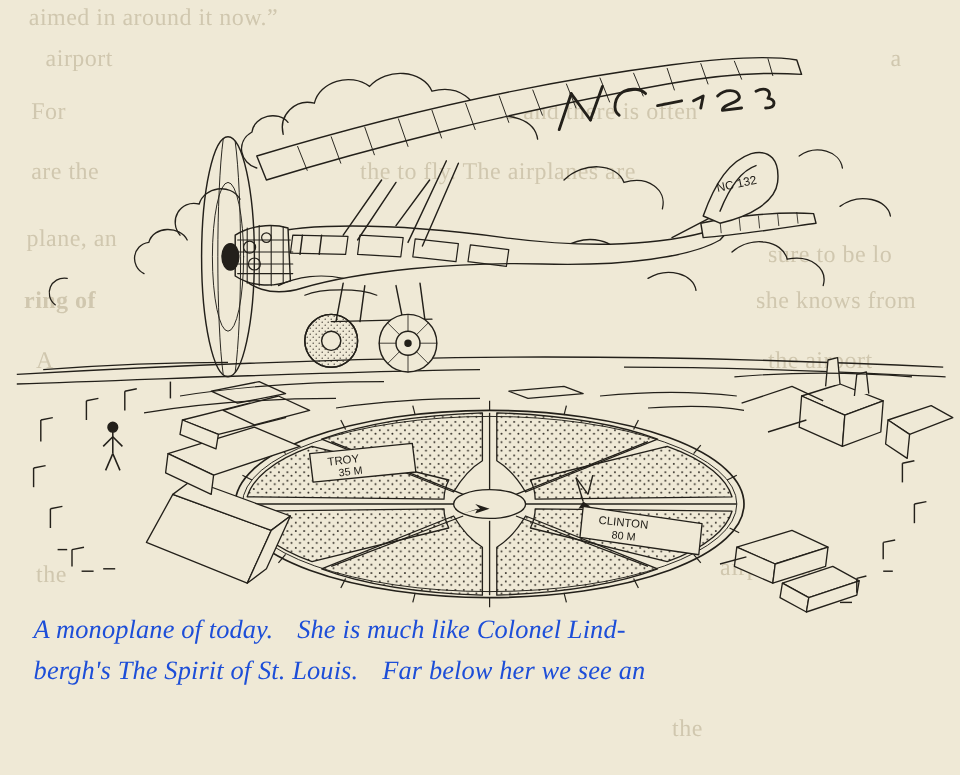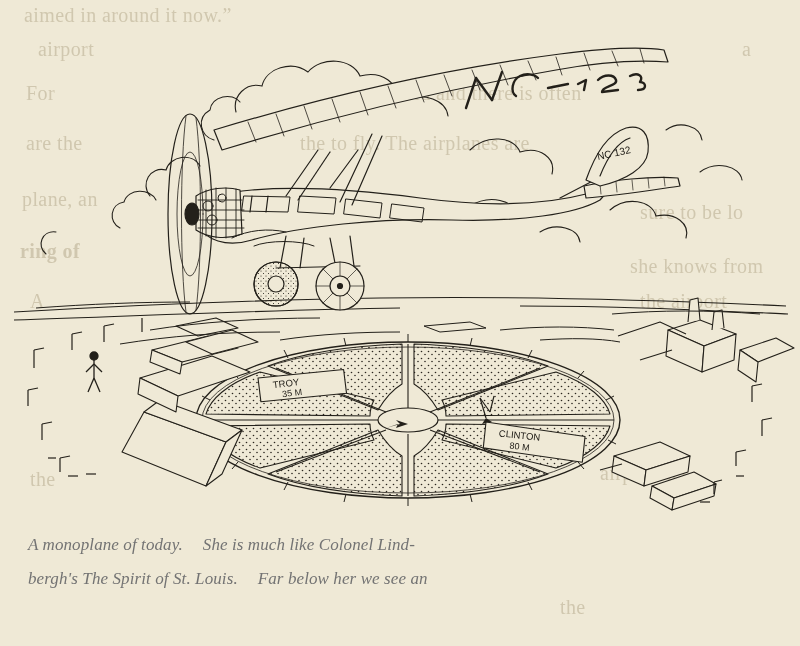--- a/index.html
+++ b/index.html
@@ -40,27 +40,27 @@
     top: 0;
     width: 800px;
     height: 520px;
   }
   #illustration svg { display: block; }
 
   
   #caption {
     position: absolute;
     left: 28px;
-    top: 528px;
+    top: 508px;
     width: 744px;
     font-family: "Liberation Serif", serif;
     font-style: italic;
-    font-size: 17px;
+    font-size: 22px;
     line-height: 34px;
-    color: #737373;
+    color: #1d4ed8;
     letter-spacing: 0.1px;
   }
   #caption .line { display: block; white-space: nowrap; }
   #caption .gap { display: inline-block; width: 20px; }
 </style>
 </head>
 <body>
 
 <div id="page">
 
@@ -69,21 +69,21 @@
   <div class="ghost-text" style="left:26px; top:82px;">For</div>
   <div class="ghost-text" style="left:26px; top:132px;">are the</div>
   <div class="ghost-text" style="left:22px; top:188px;">plane, an</div>
   <div class="ghost-text" style="left:20px; top:240px;font-weight:bold;">ring of</div>
   <div class="ghost-text" style="left:30px; top:290px;">A</div>
 
   <div class="ghost-text right" style="left:742px; top:38px;">a</div>
   <div class="ghost-text right" style="left:392px; top:82px;">field and there is often</div>
   <div class="ghost-text right" style="left:300px; top:132px;">the to fly. The airplanes are</div>
   <div class="ghost-text right" style="left:640px; top:188px;margin-top:13px;">sure to be lo</div>
-  <div class="ghost-text right" style="left:630px; top:240px;margin-top:15px;">she knows from</div>
+  <div class="ghost-text right" style="left:630px; top:240px;">she knows from</div>
   <div class="ghost-text right" style="left:640px; top:290px;">the airport</div>
 
   <div class="ghost-text" style="left:30px; top:468px;">the</div>
   <div class="ghost-text" style="left:600px; top:462px;">airport her</div>
   <div class="ghost-text" style="left:560px; top:596px;">the</div>
 
   <div id="illustration">
     <svg width="800" height="520" viewBox="0 0 800 520" xmlns="http://www.w3.org/2000/svg">
       <defs>
         <pattern id="stipple" width="7" height="7" patternUnits="userSpaceOnUse">

